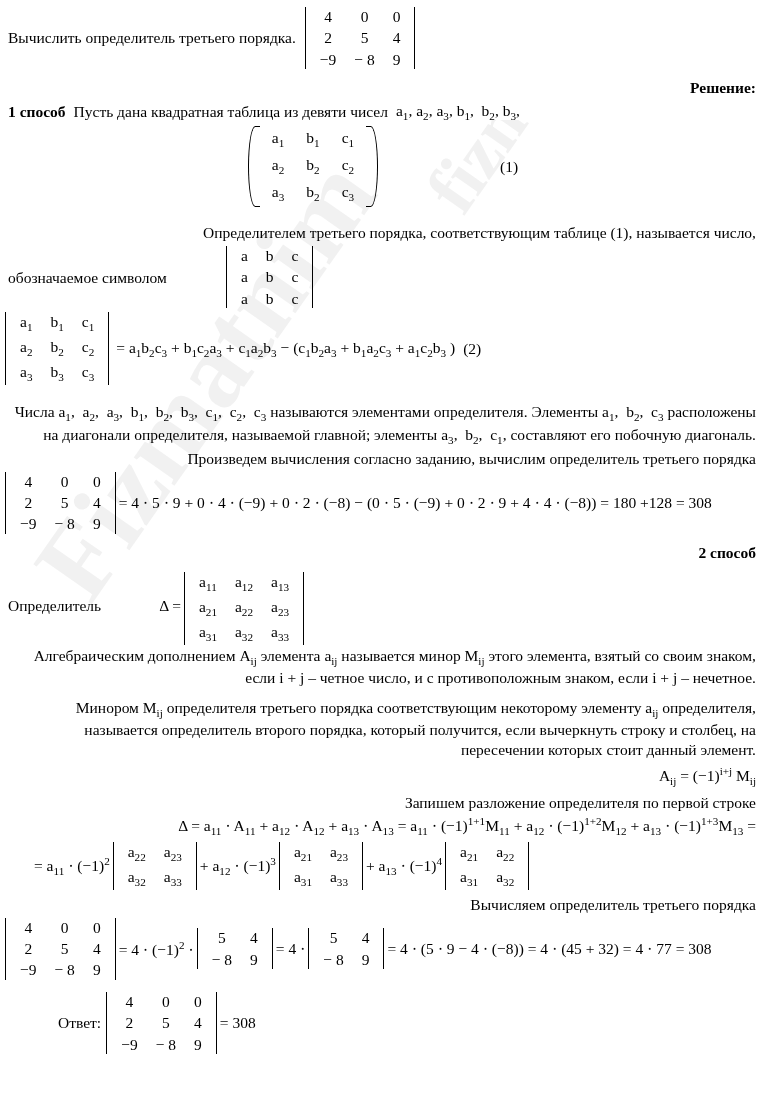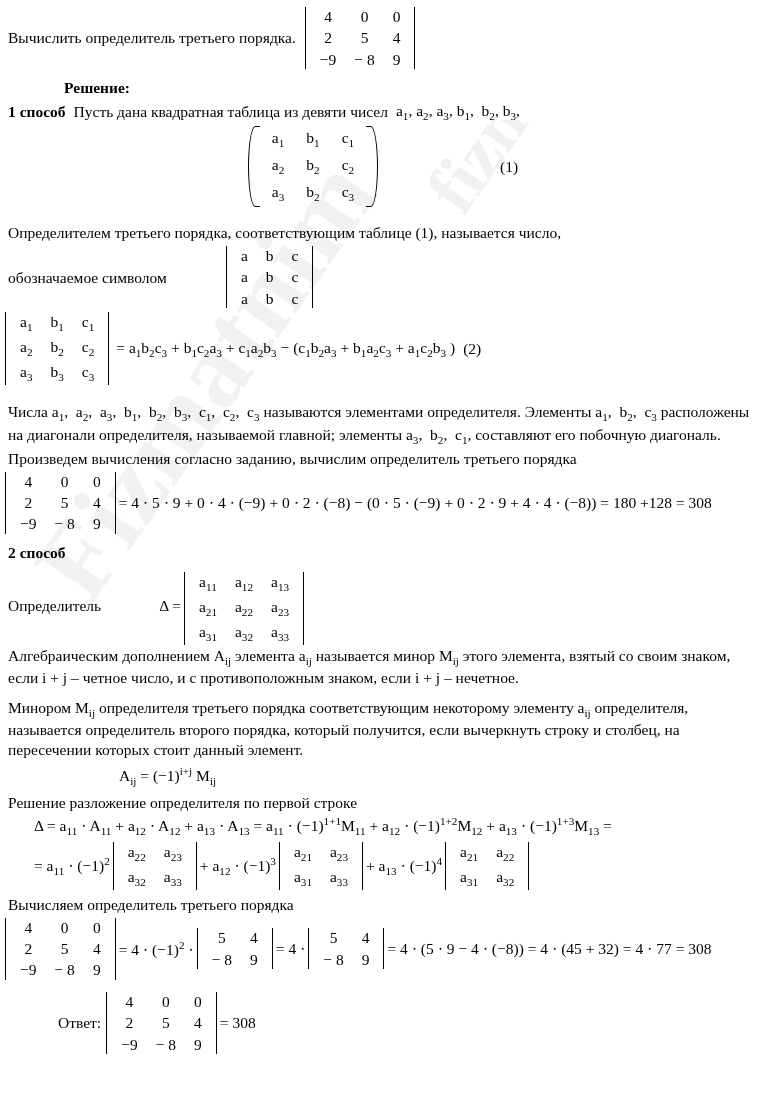--- a/index.html
+++ b/index.html
@@ -56,20 +56,21 @@
   }
   .content {
     position: relative;
     z-index: 1;
     padding: 6px 8px 0 8px;
   }
   .line {
     display: block;
     line-height: 1.28;
     margin: 0;
+    text-align: right;
   }
   .rowtop {
     display: flex;
     align-items: flex-start;
   }
   b, .bold { font-weight: bold; }
   .sub {
     font-size: 0.72em;
     vertical-align: sub;
   }
@@ -340,21 +341,21 @@
     </div>
 
     <div class="line mt10">
       Минором M<span class="sub">ij</span> определителя третьего порядка соответствующим некоторому элементу a<span class="sub">ij</span> определителя, называется определитель второго порядка, который получится, если вычеркнуть строку и столбец, на пересечении которых стоит данный элемент.
     </div>
 
     <div class="line mt4" style="margin-left:111px">
       A<span class="sub">ij</span> = (−1)<span class="sup">i+j</span> M<span class="sub">ij</span>
     </div>
 
-    <div class="line mt4">Решение разложение определителя по первой строке</div>
+    <div class="line mt4">Запишем разложение определителя по первой строке</div>
 
     <div class="line mt2" style="margin-left:26px">
       Δ = a<span class="sub">11</span> ⋅ A<span class="sub">11</span> + a<span class="sub">12</span> ⋅ A<span class="sub">12</span> + a<span class="sub">13</span> ⋅ A<span class="sub">13</span> = a<span class="sub">11</span> ⋅ (−1)<span class="sup">1+1</span>M<span class="sub">11</span> + a<span class="sub">12</span> ⋅ (−1)<span class="sup">1+2</span>M<span class="sub">12</span> + a<span class="sub">13</span> ⋅ (−1)<span class="sup">1+3</span>M<span class="sub">13</span> =
     </div>
 
     <div class="eqline mt2" style="margin-left:26px">
       <span class="nowrap">= a<span class="sub">11</span> ⋅ (−1)<span class="sup">2</span></span>
       <span class="det">
         <table>
           <tbody>

